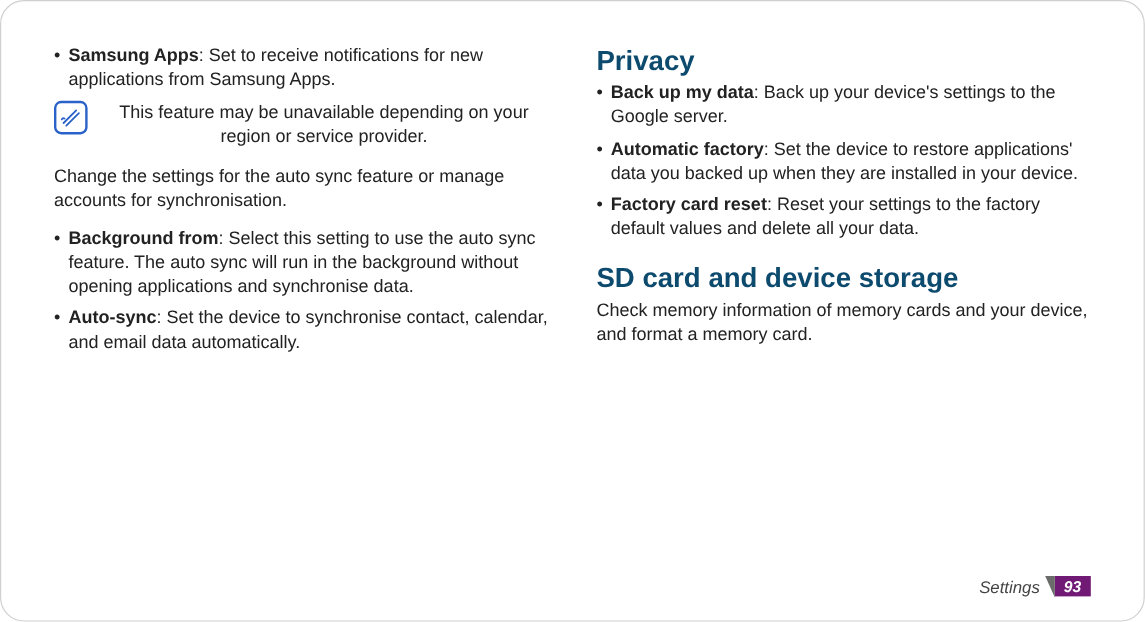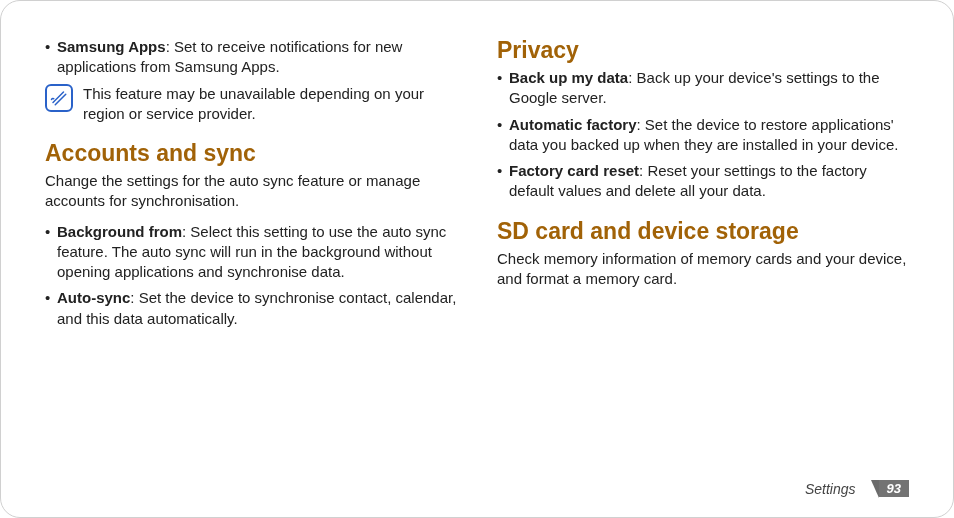--- a/index.html
+++ b/index.html
@@ -30,66 +30,67 @@
     width: 12px;
     flex-shrink: 0;
     text-align: left;
   }
   .bullet-body { flex: 1; }
   .bold { font-weight: 700; }
   .note-box {
     display: flex;
     margin: 4px 0 14px 0;
     align-items: flex-start;
+    text-align: center;
   }
   .note-icon {
     width: 28px;
     height: 28px;
     border: 2px solid #2a62c9;
     border-radius: 6px;
     display: flex;
     align-items: center;
     justify-content: center;
     margin-right: 10px;
     flex-shrink: 0;
   }
   .note-icon svg { width: 18px; height: 18px; }
   .note-text {
     flex: 1;
     font-size: 15px;
     line-height: 1.35;
   }
   h2.section-heading {
-    color: #a16207;
+    color: #0c4a6e;
     font-weight: 700;
     font-size: 23px;
     margin-top: 16px;
     margin-bottom: 4px;
     break-after: avoid;
   }
   .section-intro {
     font-size: 15px;
     line-height: 1.35;
     margin-bottom: 10px;
   }
   .footer {
     position: absolute;
     bottom: 20px;
     right: 44px;
     display: flex;
     align-items: center;
-    gap: 23px;
+    gap: 12px;
   }
   .footer-label {
     font-style: italic;
     font-size: 14px;
     color: #444;
   }
   .page-num {
-    background: #737373;
+    background: #701a75;
     color: #fff;
     font-weight: 700;
     font-style: italic;
     font-size: 13px;
     padding: 1px 8px;
     position: relative;
   }
   .page-num::before {
     content: "";
     position: absolute;
@@ -117,35 +118,34 @@
       <svg viewBox="0 0 24 24" fill="none" stroke="#2a62c9" stroke-width="2" stroke-linecap="round">
         <path d="M4 18 L18 4"></path>
         <path d="M7 21 L21 7"></path>
         <path d="M2 14 C2 14 3 12 5 13"></path>
       </svg>
     </div>
     <div class="note-text">This feature may be unavailable depending on your region or service provider.</div>
   </div>
 
   <div class="block">
-    <h2 class="section-heading">Accounts and sync</h2>
     <p class="section-intro">Change the settings for the auto sync feature or manage accounts for synchronisation.</p>
   </div>
 
   <div class="bullet-item block">
     <div class="bullet-dot">•</div>
     <div class="bullet-body">
       <span class="bold">Background from</span><span>: Select this setting to use the auto sync feature. The auto sync will run in the background without opening applications and synchronise data.</span>
     </div>
   </div>
 
   <div class="bullet-item block">
     <div class="bullet-dot">•</div>
     <div class="bullet-body">
-      <span class="bold">Auto-sync</span><span>: Set the device to synchronise contact, calendar, and this data automatically.</span>
+      <span class="bold">Auto-sync</span><span>: Set the device to synchronise contact, calendar, and email data automatically.</span>
     </div>
   </div>
 
   <div style="break-before: column;"></div>
 
   <div class="block">
     <h2 class="section-heading" style="margin-top:0">Privacy</h2>
   </div>
 
   <div class="bullet-item block">

